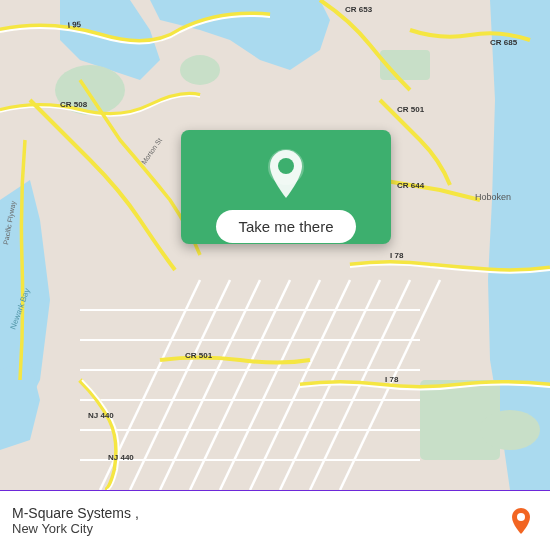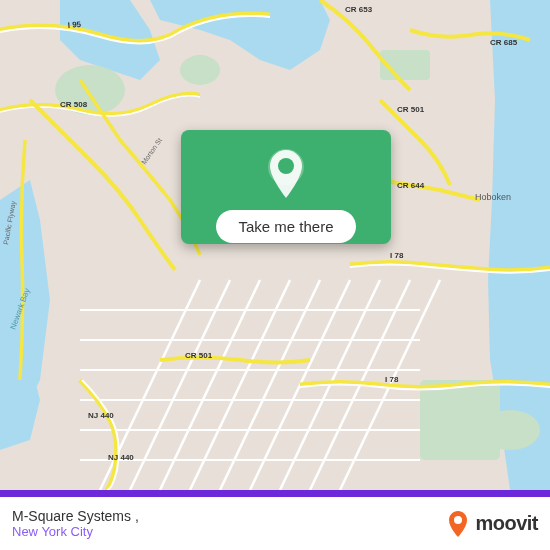--- a/index.html
+++ b/index.html
@@ -59,21 +59,21 @@
       white-space: nowrap;
     }
 
     #bottom-bar {
       width: 550px;
       height: 60px;
       background: white;
       display: flex;
       align-items: center;
       padding: 0 12px;
-      border-top: 7px solid #6d28d9;
+      border-top: 1px solid #6d28d9;
     }
 
     #moovit-logo {
       display: flex;
       align-items: center;
       margin-left: auto;
     }
 
     #moovit-pin {
       width: 22px;
@@ -103,21 +103,21 @@
     }
 
     #location-name {
       font-size: 14px;
       color: #333;
       font-weight: 500;
     }
 
     #location-city {
       font-size: 13px;
-      color: #8b5cf6;
+      color: #404040;
     }
   </style>
 </head>
 <body>
 
 <div id="map-container">
   
   <svg id="map-svg" viewBox="0 0 550 490" xmlns="http://www.w3.org/2000/svg">
 
     <rect width="550" height="490" fill="#e8e0d8"></rect>
@@ -221,15 +221,14 @@
   <div id="bottom-info">
     <span id="location-name">M-Square Systems ,</span>
     <span id="location-city">New York City</span>
   </div>
   <div id="moovit-logo">
 
     <svg id="moovit-pin" viewBox="0 0 22 28" xmlns="http://www.w3.org/2000/svg">
       <path d="M11 1C6.0 1 2 5.0 2 10c0 7.5 9 17 9 17s9-9.5 9-17C20 5.0 16.0 1 11 1z" fill="#f26522"></path>
       <circle cx="11" cy="10" r="4" fill="white"></circle>
     </svg>
-    <span id="moovit-text">moovit</span>
   </div>
 </div>
 
 </body></html>

